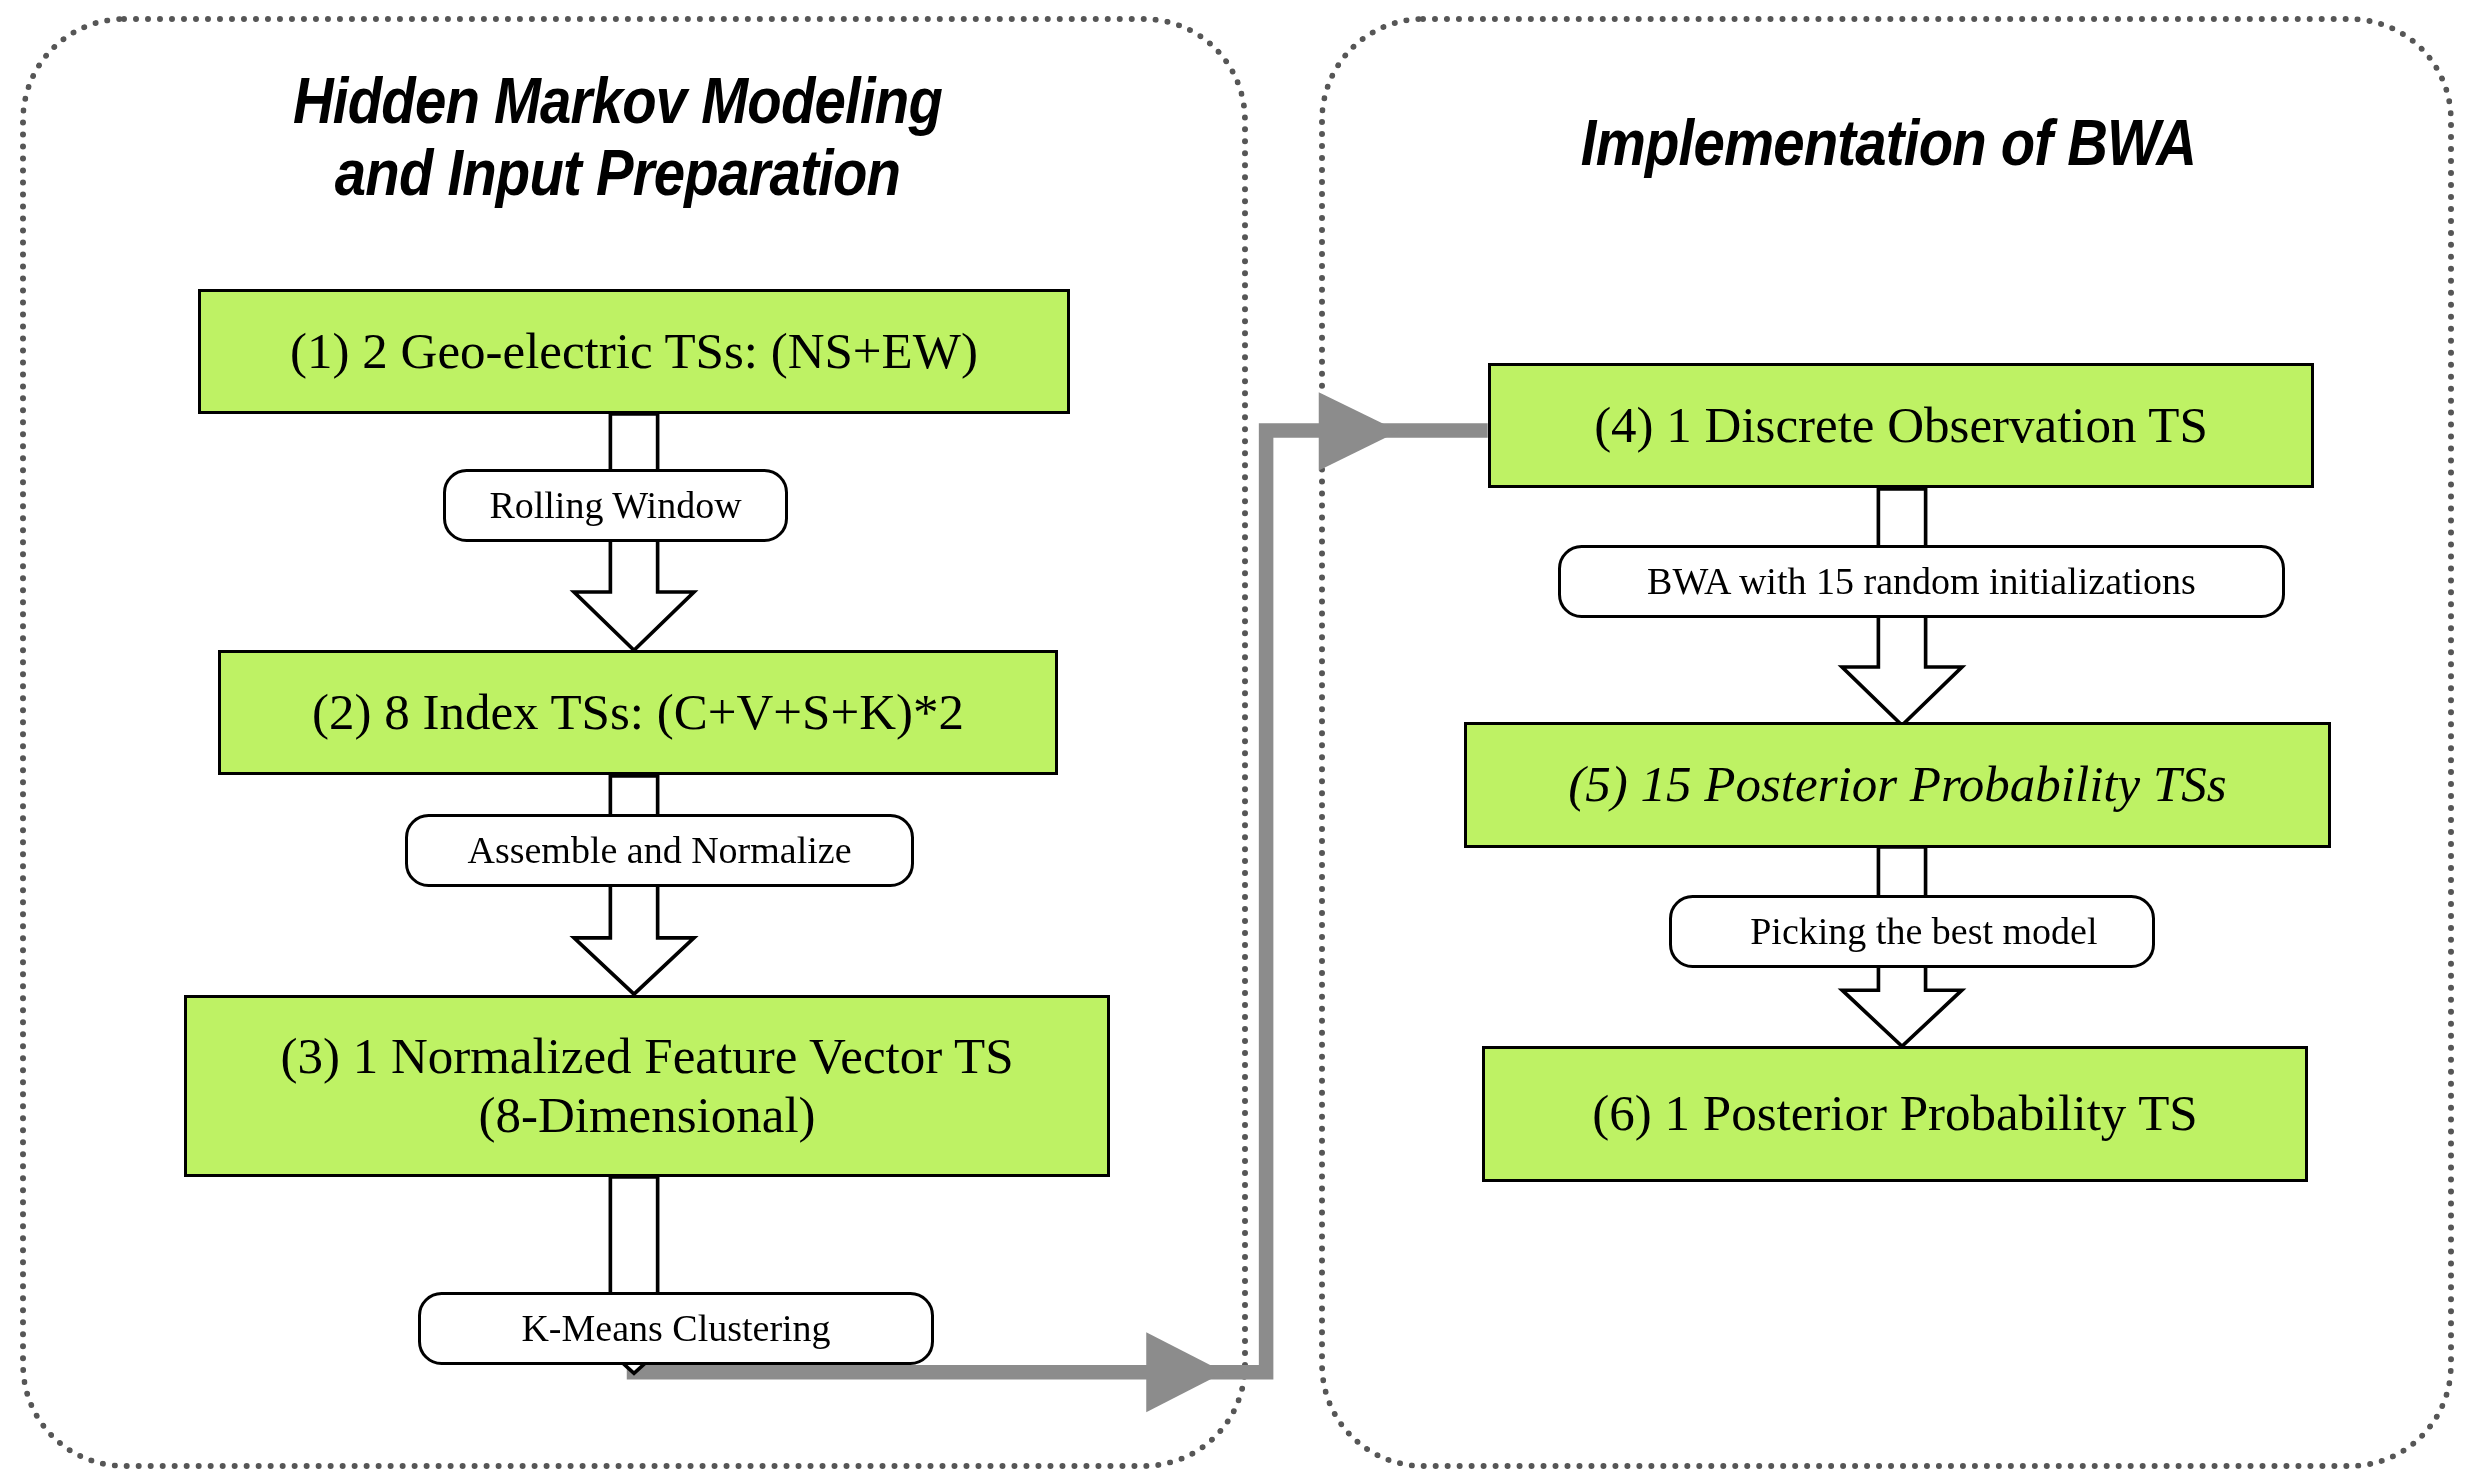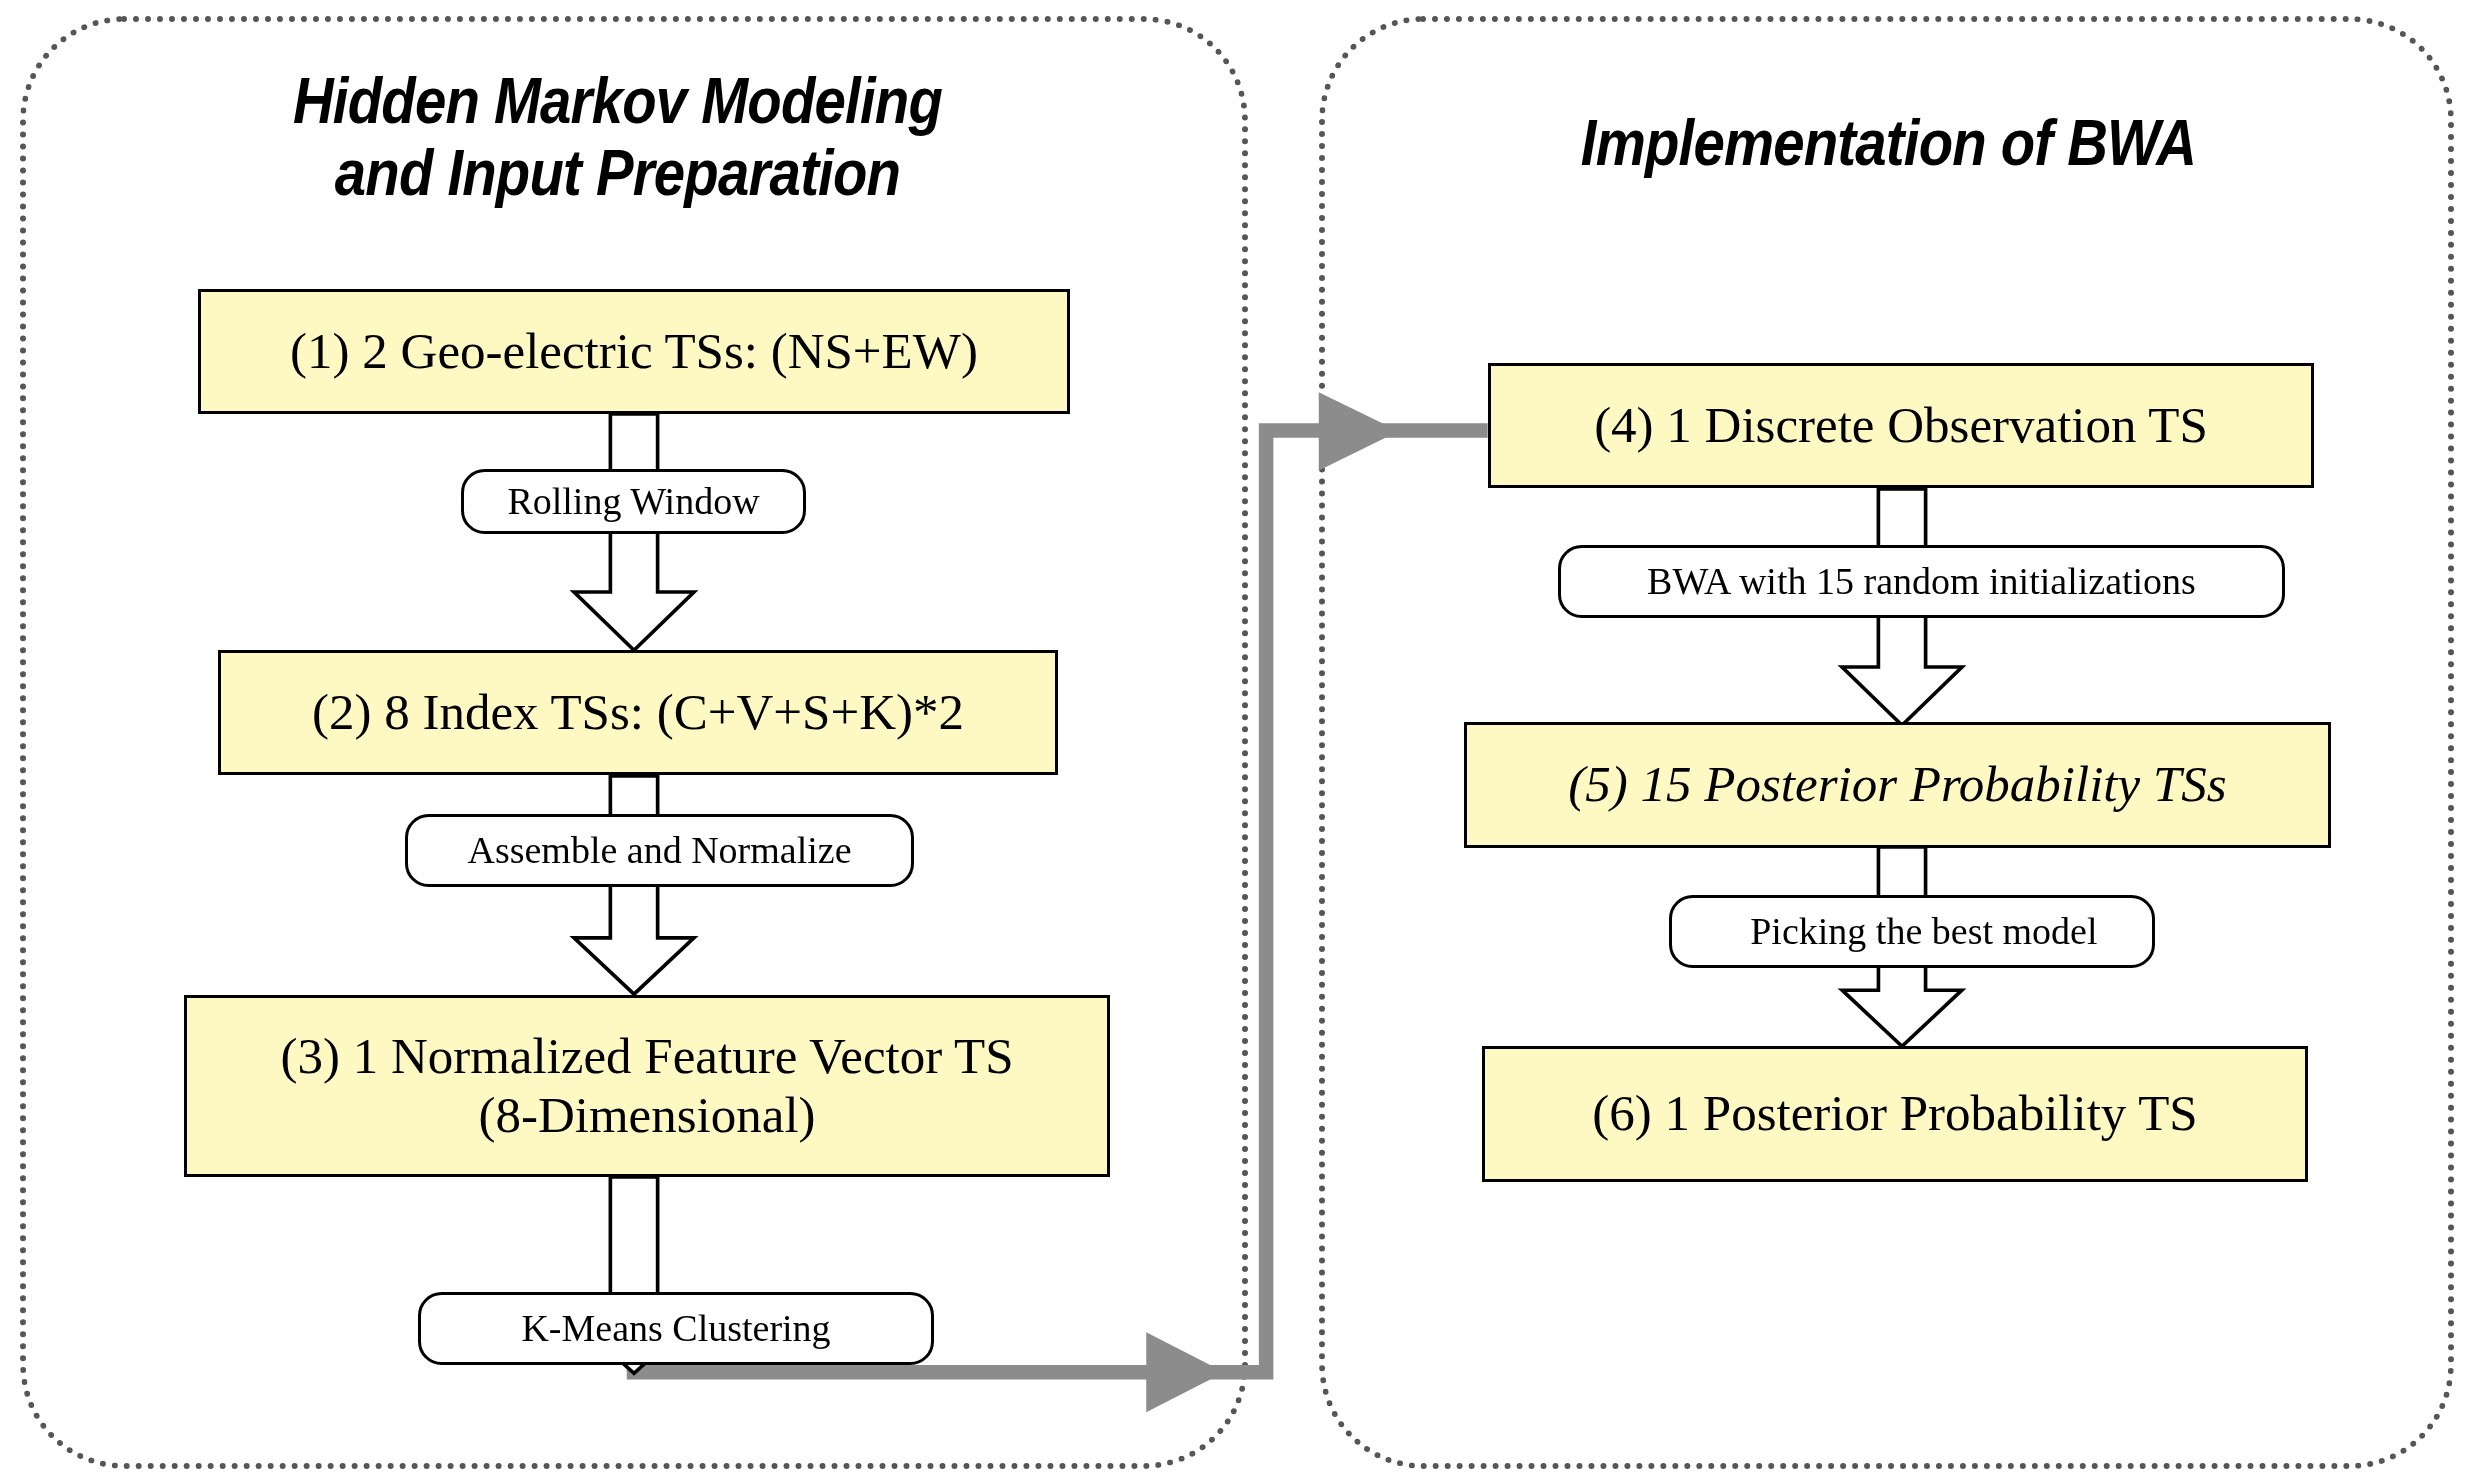--- a/index.html
+++ b/index.html
@@ -44,21 +44,21 @@
     transform: scaleX(0.88);
     white-space: pre-line;
   }
   #title-left  { left: 109px;  top: 65px;  width: 1017px; }
   #title-right { left: 1380px; top: 107px; width: 1017px; }
 
   
   .node-box {
     position: absolute;
     border: 3.6px solid #000000;
-    background: #fef9c3;
+    background: #bef264;
     box-sizing: border-box;
     display: flex;
     align-items: center;
     justify-content: center;
     text-align: center;
     font-size: 51px;
     line-height: 1.16;
     color: #000000;
     white-space: pre-line;
     z-index: 4;
@@ -89,21 +89,21 @@
     align-items: center;
     justify-content: center;
     text-align: center;
     font-size: 38px;
     line-height: 1.1;
     color: #000000;
     z-index: 5;
     padding: 0 16.3px;
   }
 
-  #label-rolling   { left: 461px;  top: 469px;  width: 345px; height: 65px; }
+  #label-rolling   { left: 443px;  top: 469px;  width: 345px; height: 73px; }
   #label-assemble  { left: 380px;  top: 814px;  width: 509px; height: 73px; margin-left: 25px; }
   #label-kmeans    { left: 418px;  top: 1292px; width: 516px; height: 73px; }
   #label-bwa-init  { left: 1558px; top: 545px;  width: 727px; height: 73px; }
   #label-picking   { left: 1669px; top: 895px;  width: 486px; height: 73px; padding-left: 40px; }
 
   
   #gray-connector {
     position: absolute;
     left: 0;
     top: 0;

